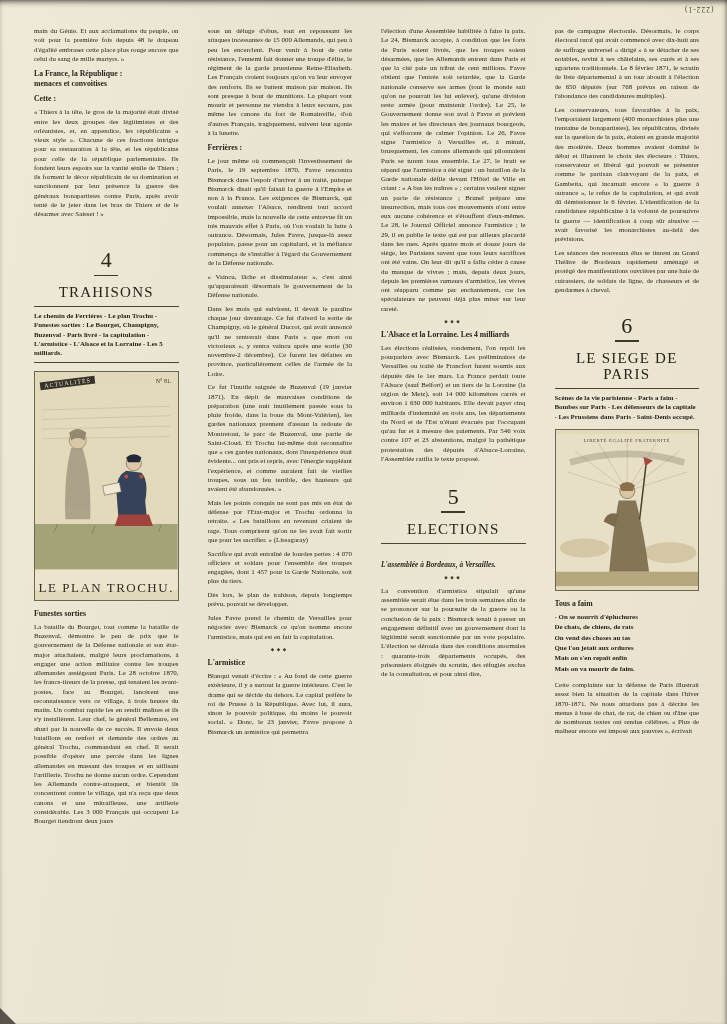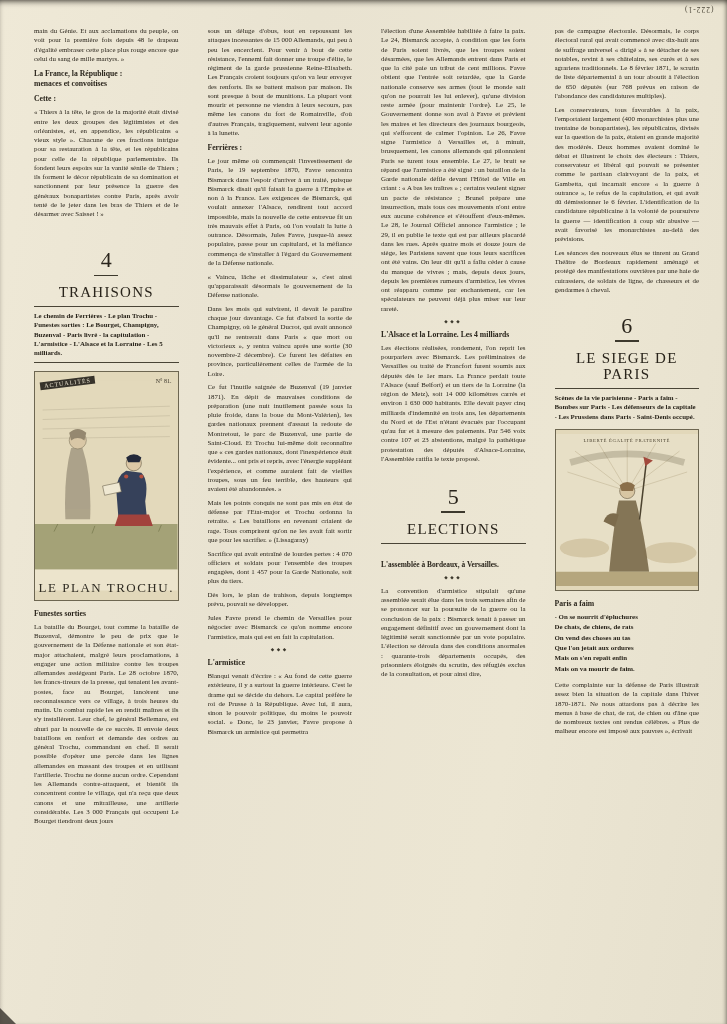--- a/index.html
+++ b/index.html
@@ -54,21 +54,21 @@
   }
   .illus-no{position:absolute;top:6px;right:6px;font-size:6px;color:#3c372c;}
   .illus-cap{
     position:absolute;bottom:4px;left:0;right:0;text-align:center;
     font-size:13px;letter-spacing:1.5px;color:#2f2b22;
   }
   .banner-text{
     position:absolute;top:8px;left:0;right:0;text-align:center;
     font-size:4.8px;letter-spacing:.6px;color:#473e2c;
   }
-  .assembly-line{font-size:7.4px;font-weight:bold;margin:16px 0 4px;}
+  .assembly-line{font-size:7.4px;font-weight:bold;margin:16px 0 4px;font-style:italic;}
 </style>
 </head>
 <body>
 
 <div class="page">
   <div class="corner-mark">(222-1)</div>
 
   <div class="cols">
 
     <div class="col">
@@ -221,21 +221,21 @@
               <path d="M92 24 L102 28 L94 34 Z" fill="#a2493c"></path>
               <path d="M66 85 Q55 80 50 92 L62 98 Z" fill="#7c6b4c"></path>
             </g>
             <rect x="0" y="145" width="150" height="15" fill="#b5a67d"></rect>
           </svg>
           <div class="banner-text">LIBERTÉ ÉGALITÉ FRATERNITÉ</div>
         </div>
       </figure>
 
       <div>
-          <h4 class="run-head">Paris a faim</h4>
+          <h4 class="run-head">Tous a faim</h4>
           <div class="poem">
             <div>- On se nourrit d'épluchures</div>
             <div>De chats, de chiens, de rats</div>
             <div>On vend des choses au tas</div>
             <div>Que l'on jetait aux ordures</div>
             <div>Mais on s'en repaît enfin</div>
             <div>Mais on va mourir de faim.</div>
           </div>
           <p class="body-p">Cette complainte sur la défense de Paris illustrait assez bien la situation de la capitale dans l'hiver 1870-1871. Ne nous attardons pas à décrire les menus à base de chat, de rat, de chien ou d'âne que de nombreux textes ont rendus célèbres. « Plus de malheur encore est imposé aux pauvres », écrivait</p>
         </div>

